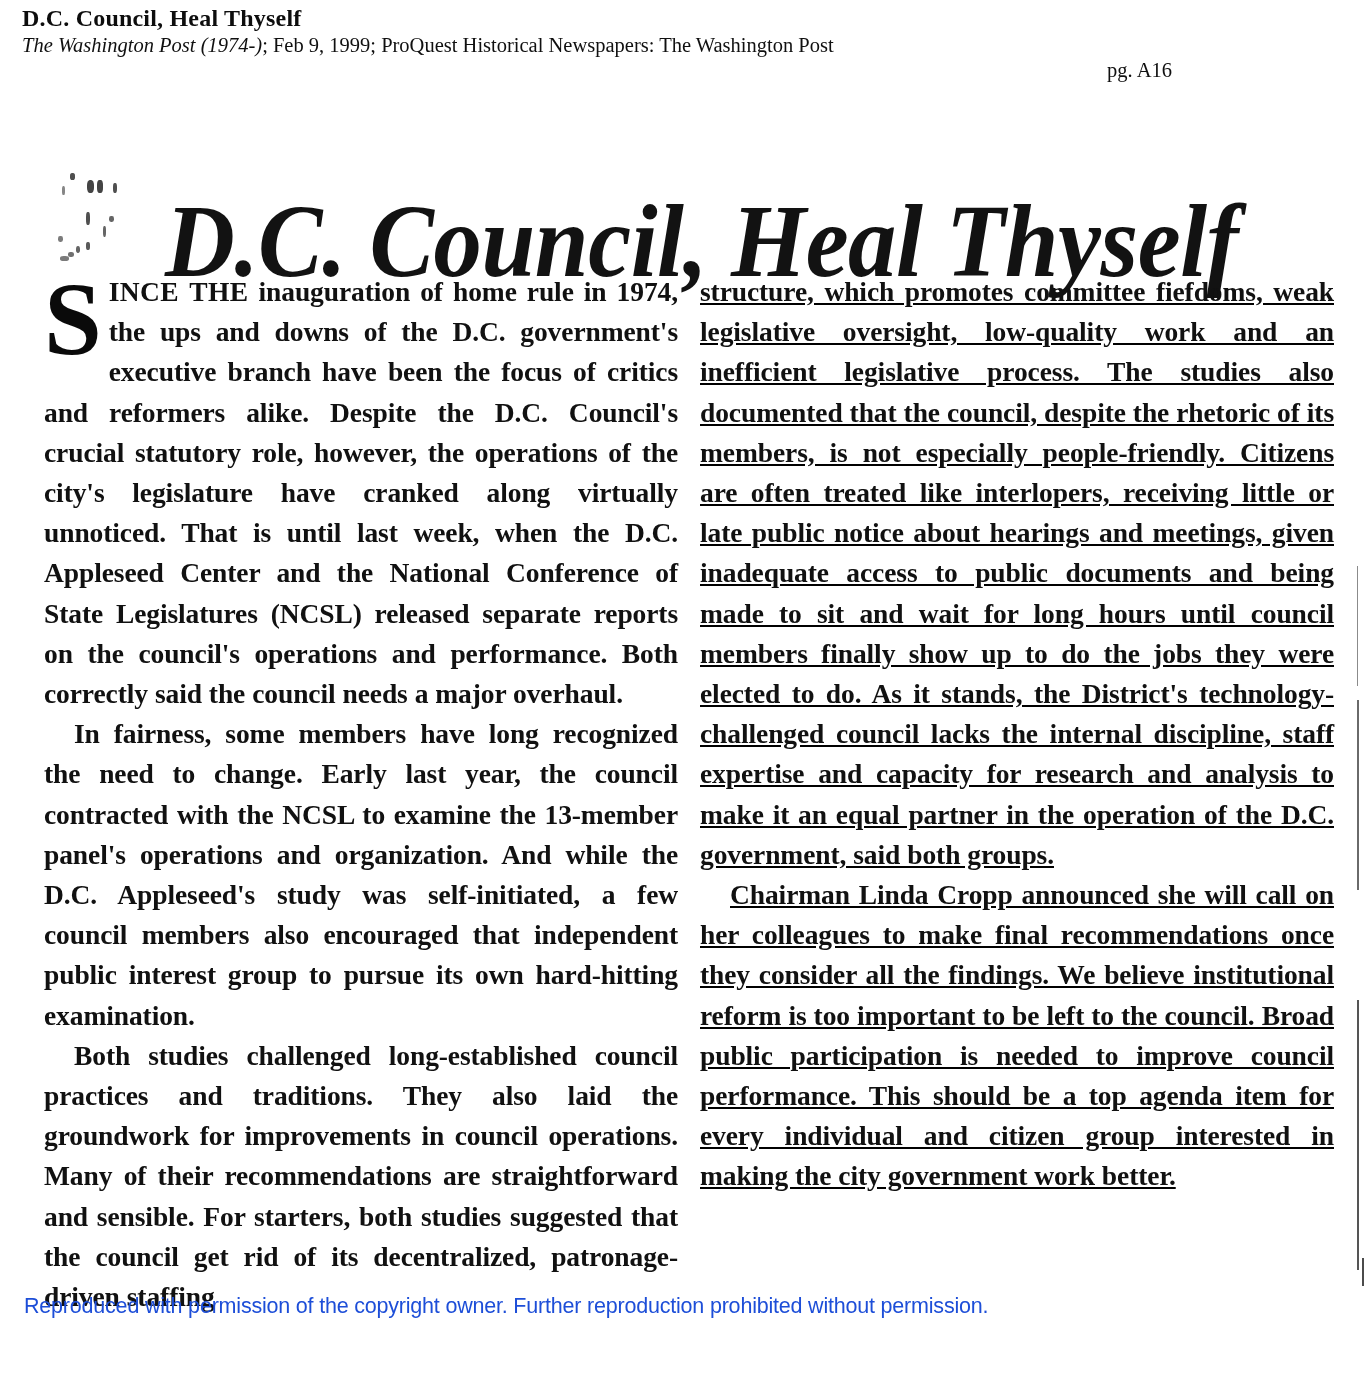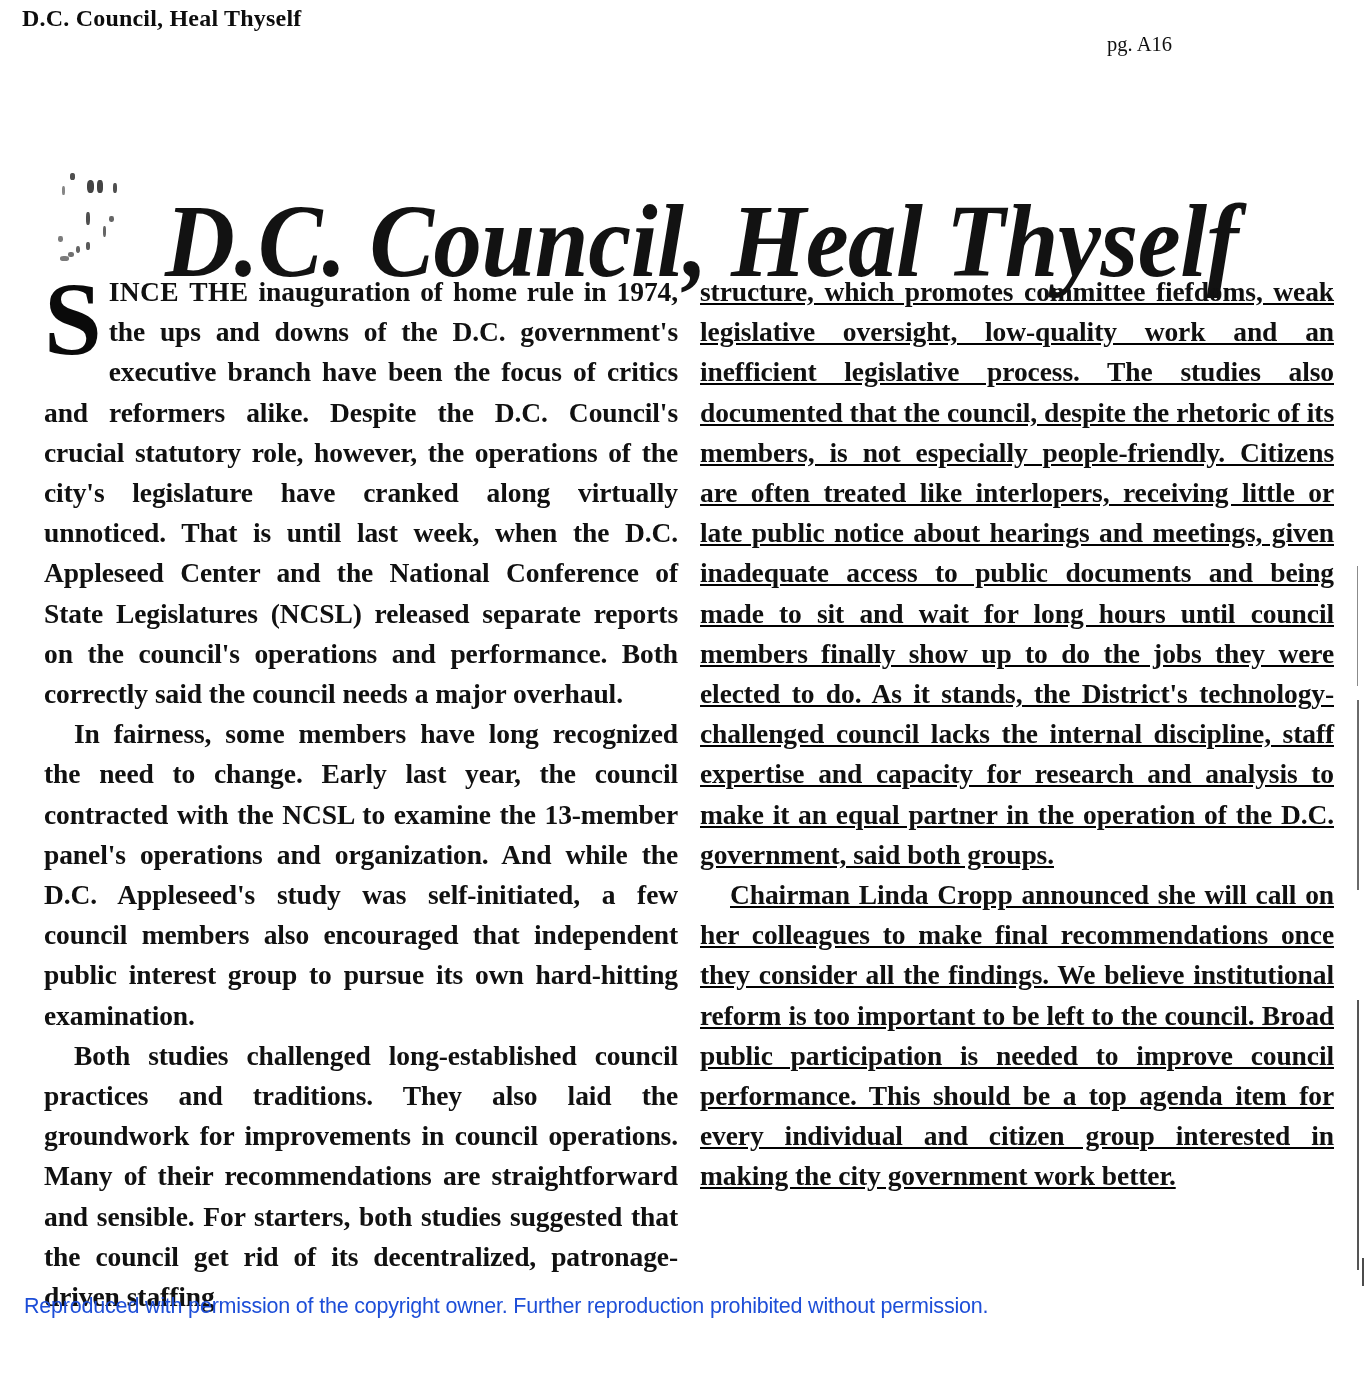--- a/index.html
+++ b/index.html
@@ -162,20 +162,21 @@
     border-radius: 40%;
   }
 </style>
 </head>
 <body>
 
 <div class="page">
 
   <div class="pq-header">
     <div class="pq-title">D.C. Council, Heal Thyself</div>
+    <div class="pq-meta"><span class="ital">The Washington Post (1974-)</span><span>; Feb 9, 1999; ProQuest Historical Newspapers: The Washington Post</span></div>
     <div class="pq-page">pg. A16</div>
   </div>
 
   <div class="speck" style="left:70px;  top:173px; width:5px;  height:7px;  opacity:.8;"></div>
   <div class="speck" style="left:87px;  top:180px; width:7px;  height:13px; opacity:.85;"></div>
   <div class="speck" style="left:97px;  top:180px; width:6px;  height:13px; opacity:.85;"></div>
   <div class="speck" style="left:113px; top:183px; width:4px;  height:10px; opacity:.8;"></div>
   <div class="speck" style="left:62px;  top:186px; width:3px;  height:9px;  opacity:.55;"></div>
   <div class="speck" style="left:86px;  top:212px; width:4px;  height:13px; opacity:.8;"></div>
   <div class="speck" style="left:109px; top:216px; width:5px;  height:6px;  opacity:.7;"></div>

